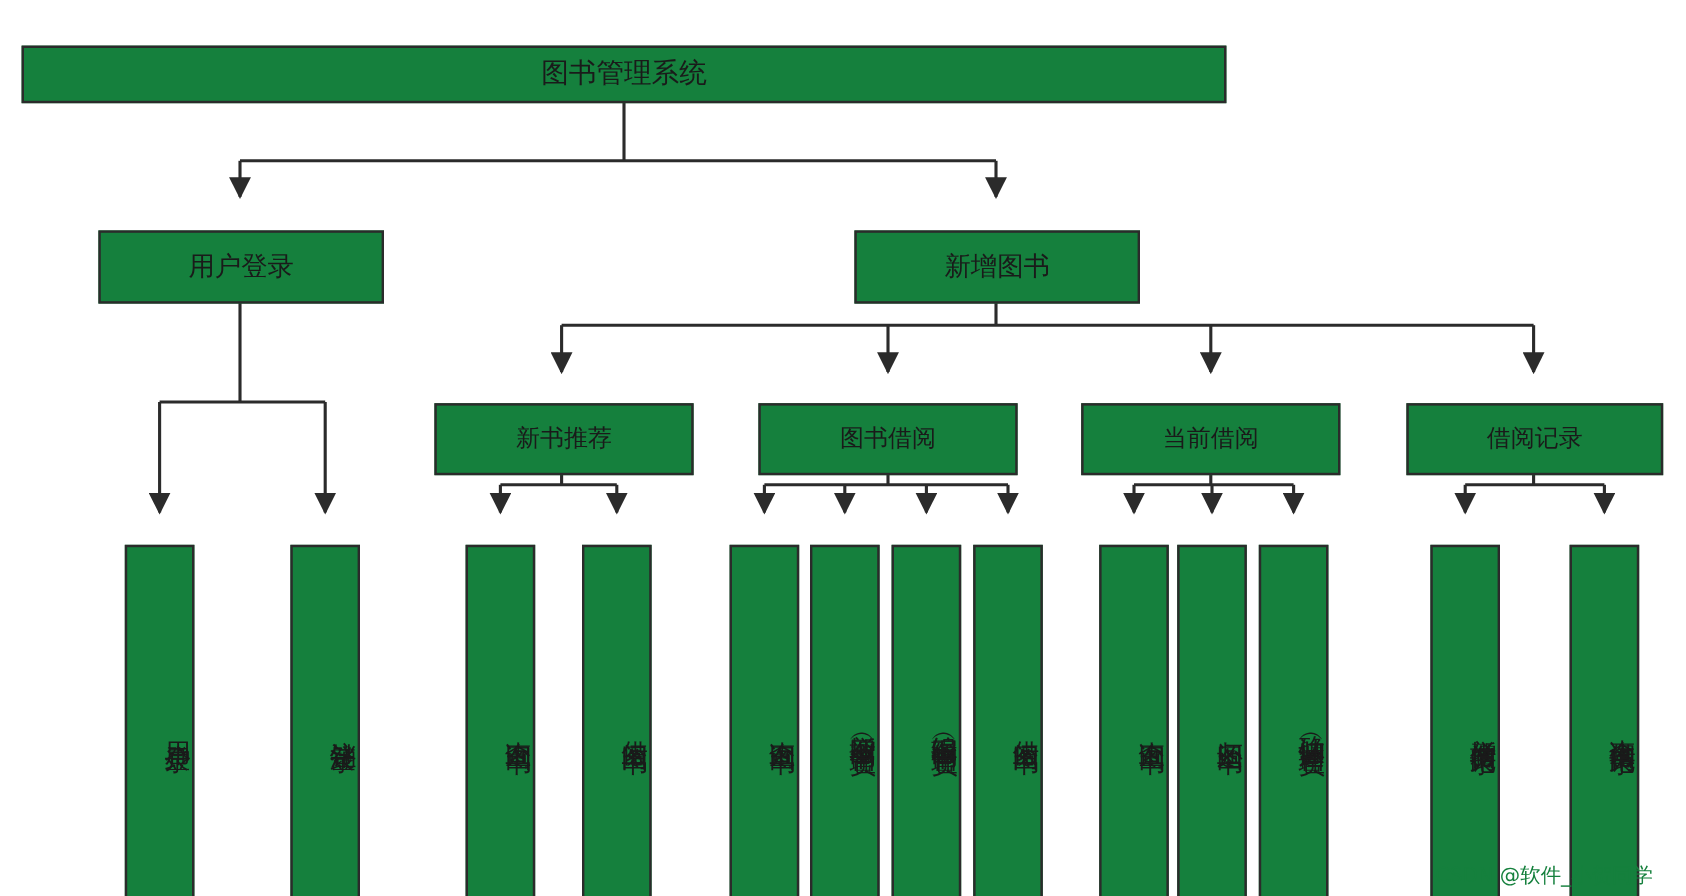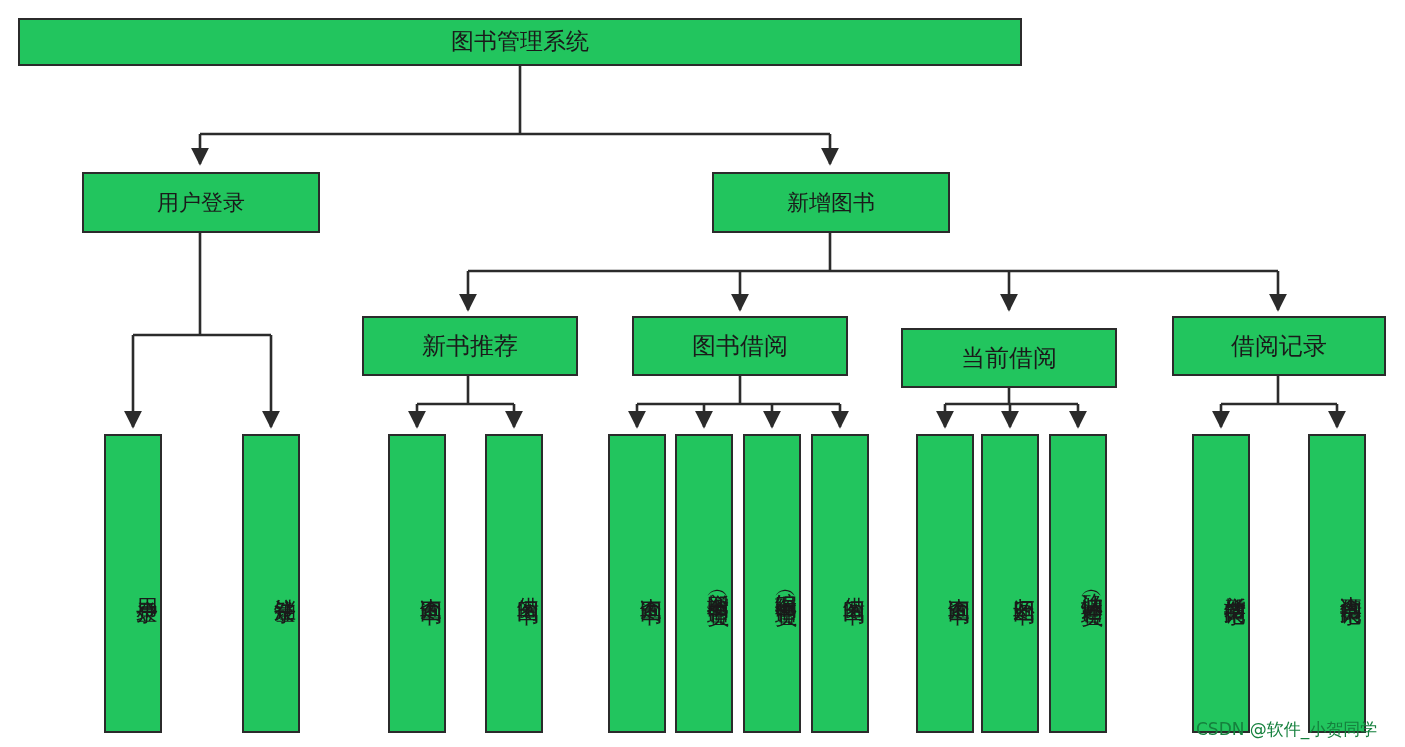--- a/index.html
+++ b/index.html
@@ -23,35 +23,36 @@
     left: 0;
     top: 0;
     width: 1405px;
     height: 747px;
     pointer-events: none;
   }
   .node {
     position: absolute;
     box-sizing: border-box;
     border: 2px solid #2b2b2b;
-    background: #22c55e;
+    background: #15803d;
     display: flex;
     align-items: center;
     justify-content: center;
     color: #1a1a1a;
     line-height: 1.18;
+    margin-top: 20px;
   }
   .node.root {
     font-size: 23px;
   }
   .node.level1 {
     font-size: 22px;
   }
   .node.level2 {
-    font-size: 24px;
+    font-size: 20px;
   }
   .node.leaf {
     writing-mode: vertical-rl;
     text-orientation: upright;
     font-size: 22px;
     letter-spacing: 2px;
     padding: 8px 0;
     align-items: flex-start;
     justify-content: center;
   }
@@ -139,21 +140,21 @@
   </div>
 
   <div class="node level2" style="left:362px; top:316px; width:216px; height:60px;">
     <span class="node-label">新书推荐</span>
   </div>
 
   <div class="node level2" style="left:632px; top:316px; width:216px; height:60px;">
     <span class="node-label">图书借阅</span>
   </div>
 
-  <div class="node level2" style="left:901px; top:328px; width:216px; height:60px;">
+  <div class="node level2" style="left:901px; top:316px; width:216px; height:60px;">
     <span class="node-label">当前借阅</span>
   </div>
 
   <div class="node level2" style="left:1172px; top:316px; width:214px; height:60px;">
     <span class="node-label">借阅记录</span>
   </div>
 
   <div class="node leaf" style="left:104px; top:434px; width:58px; height:299px;">
     <span class="node-label">用户登录</span>
   </div>

